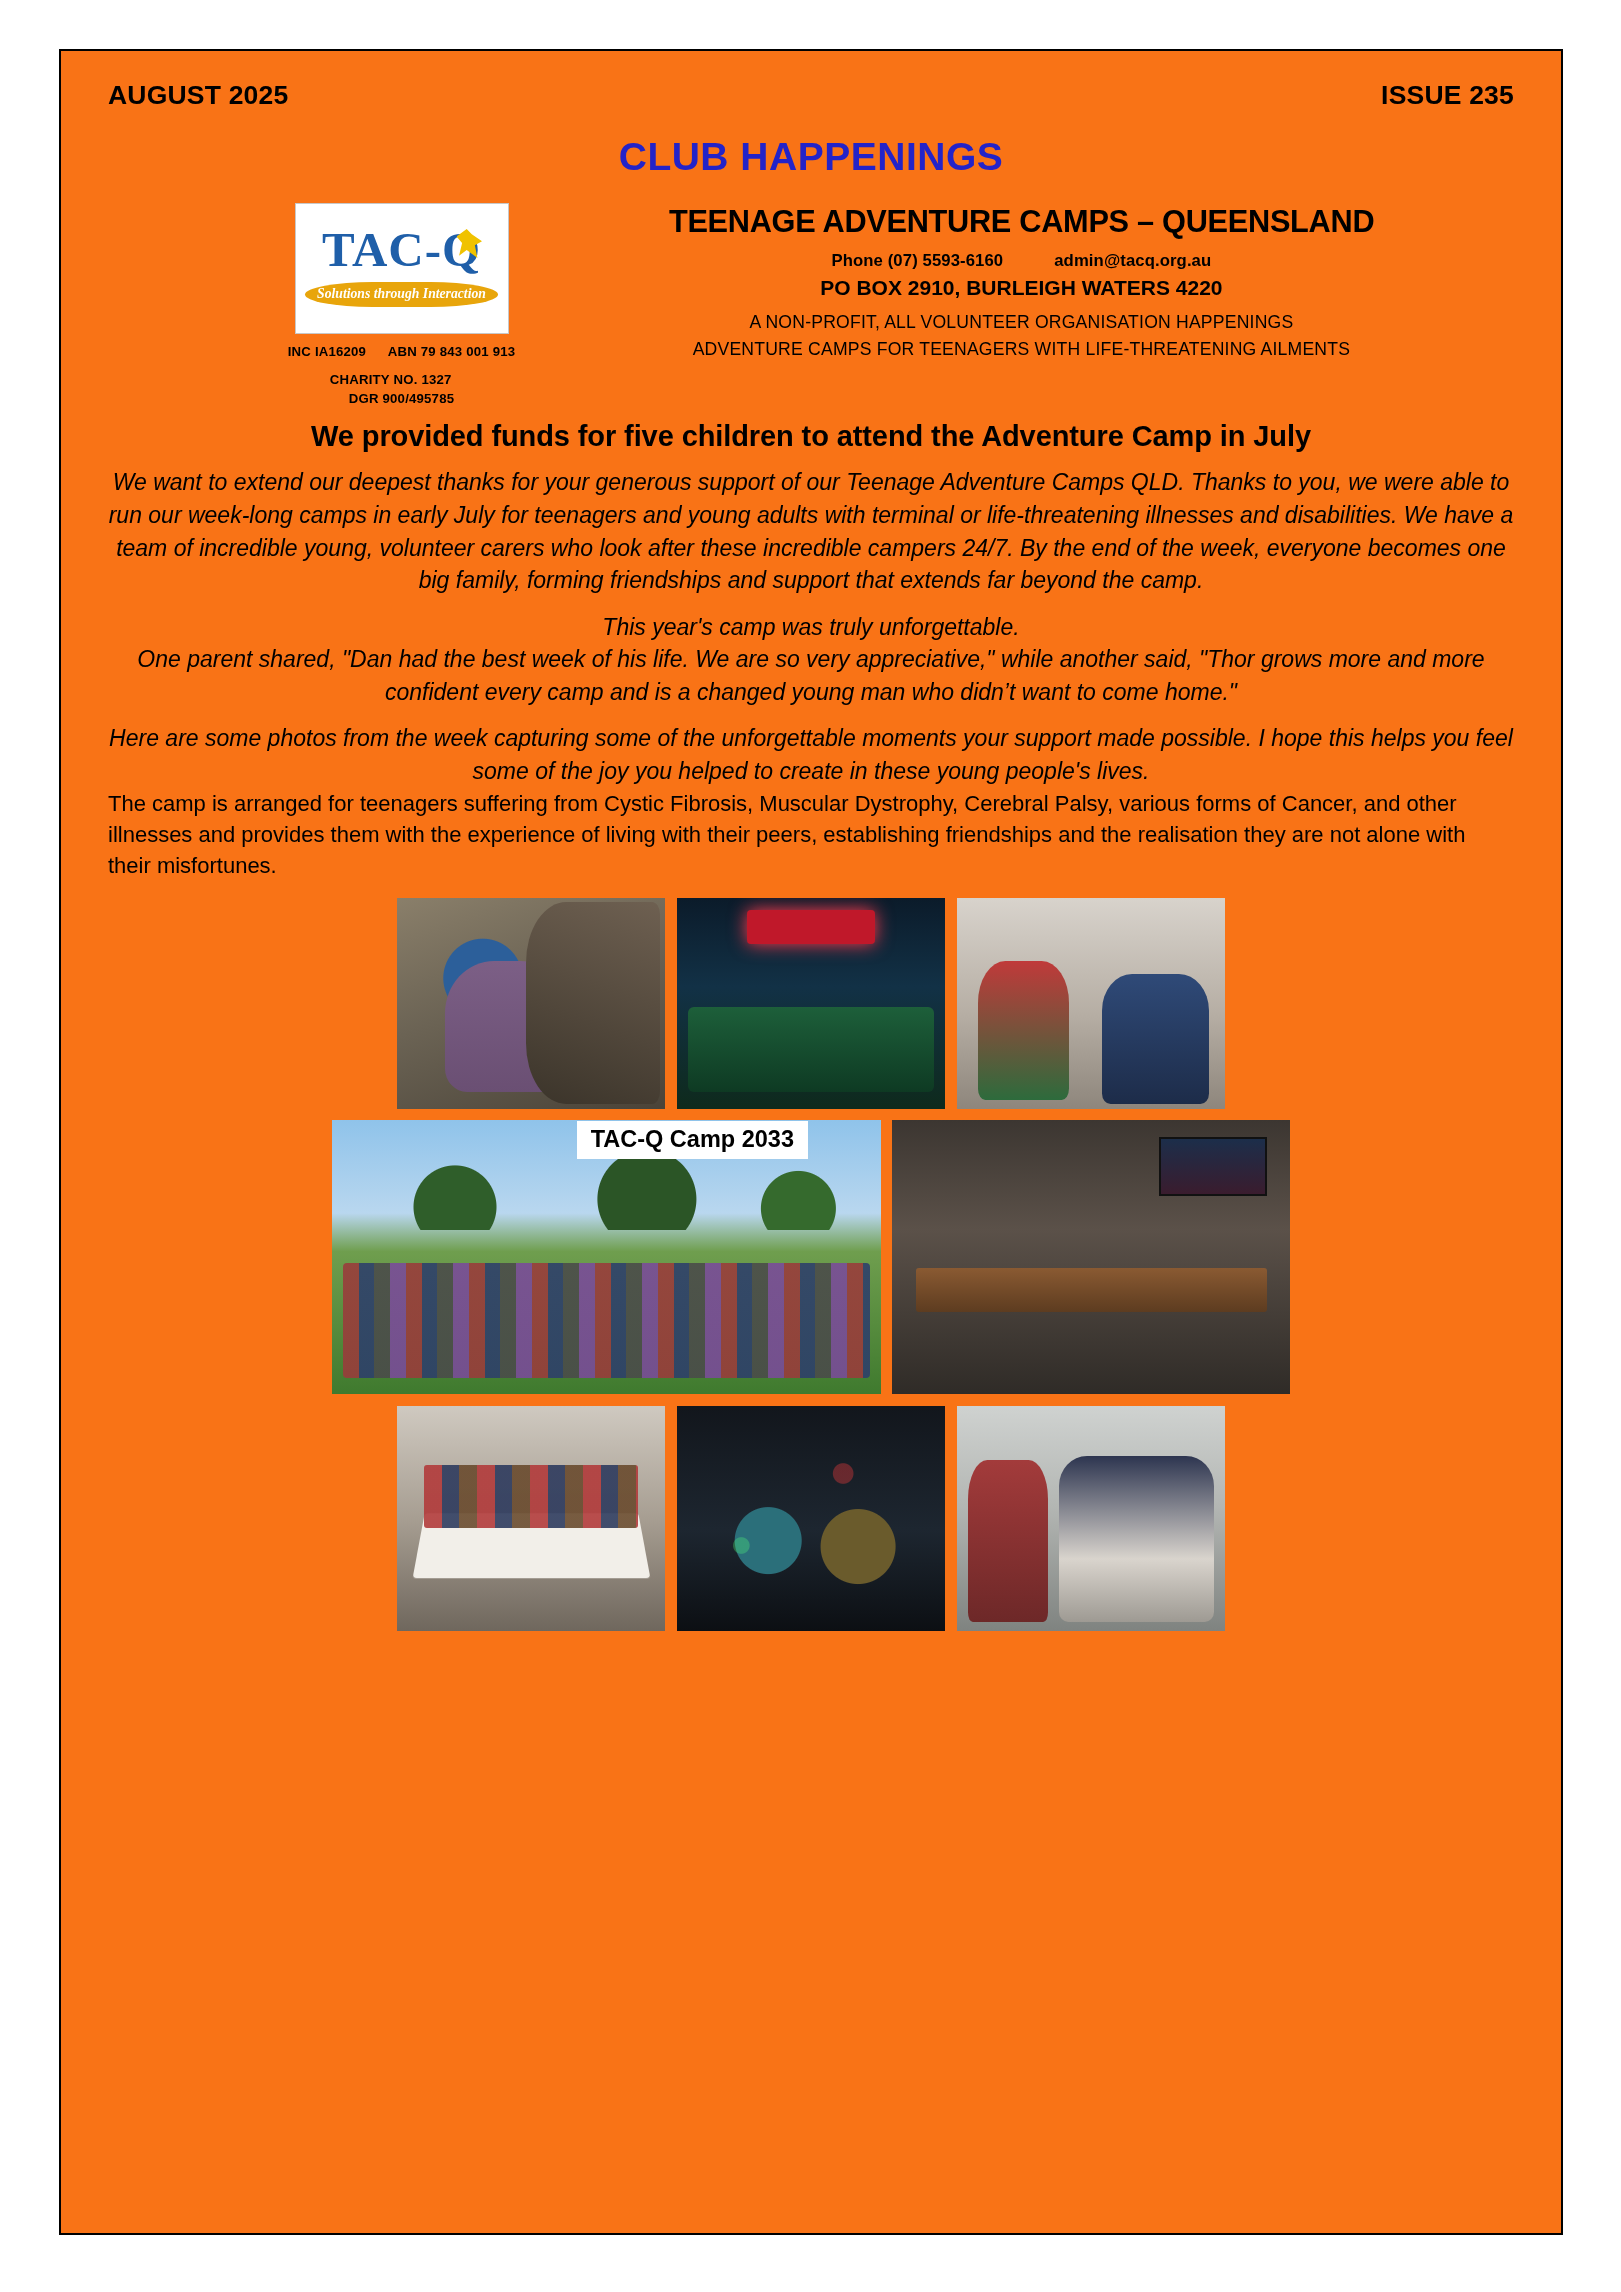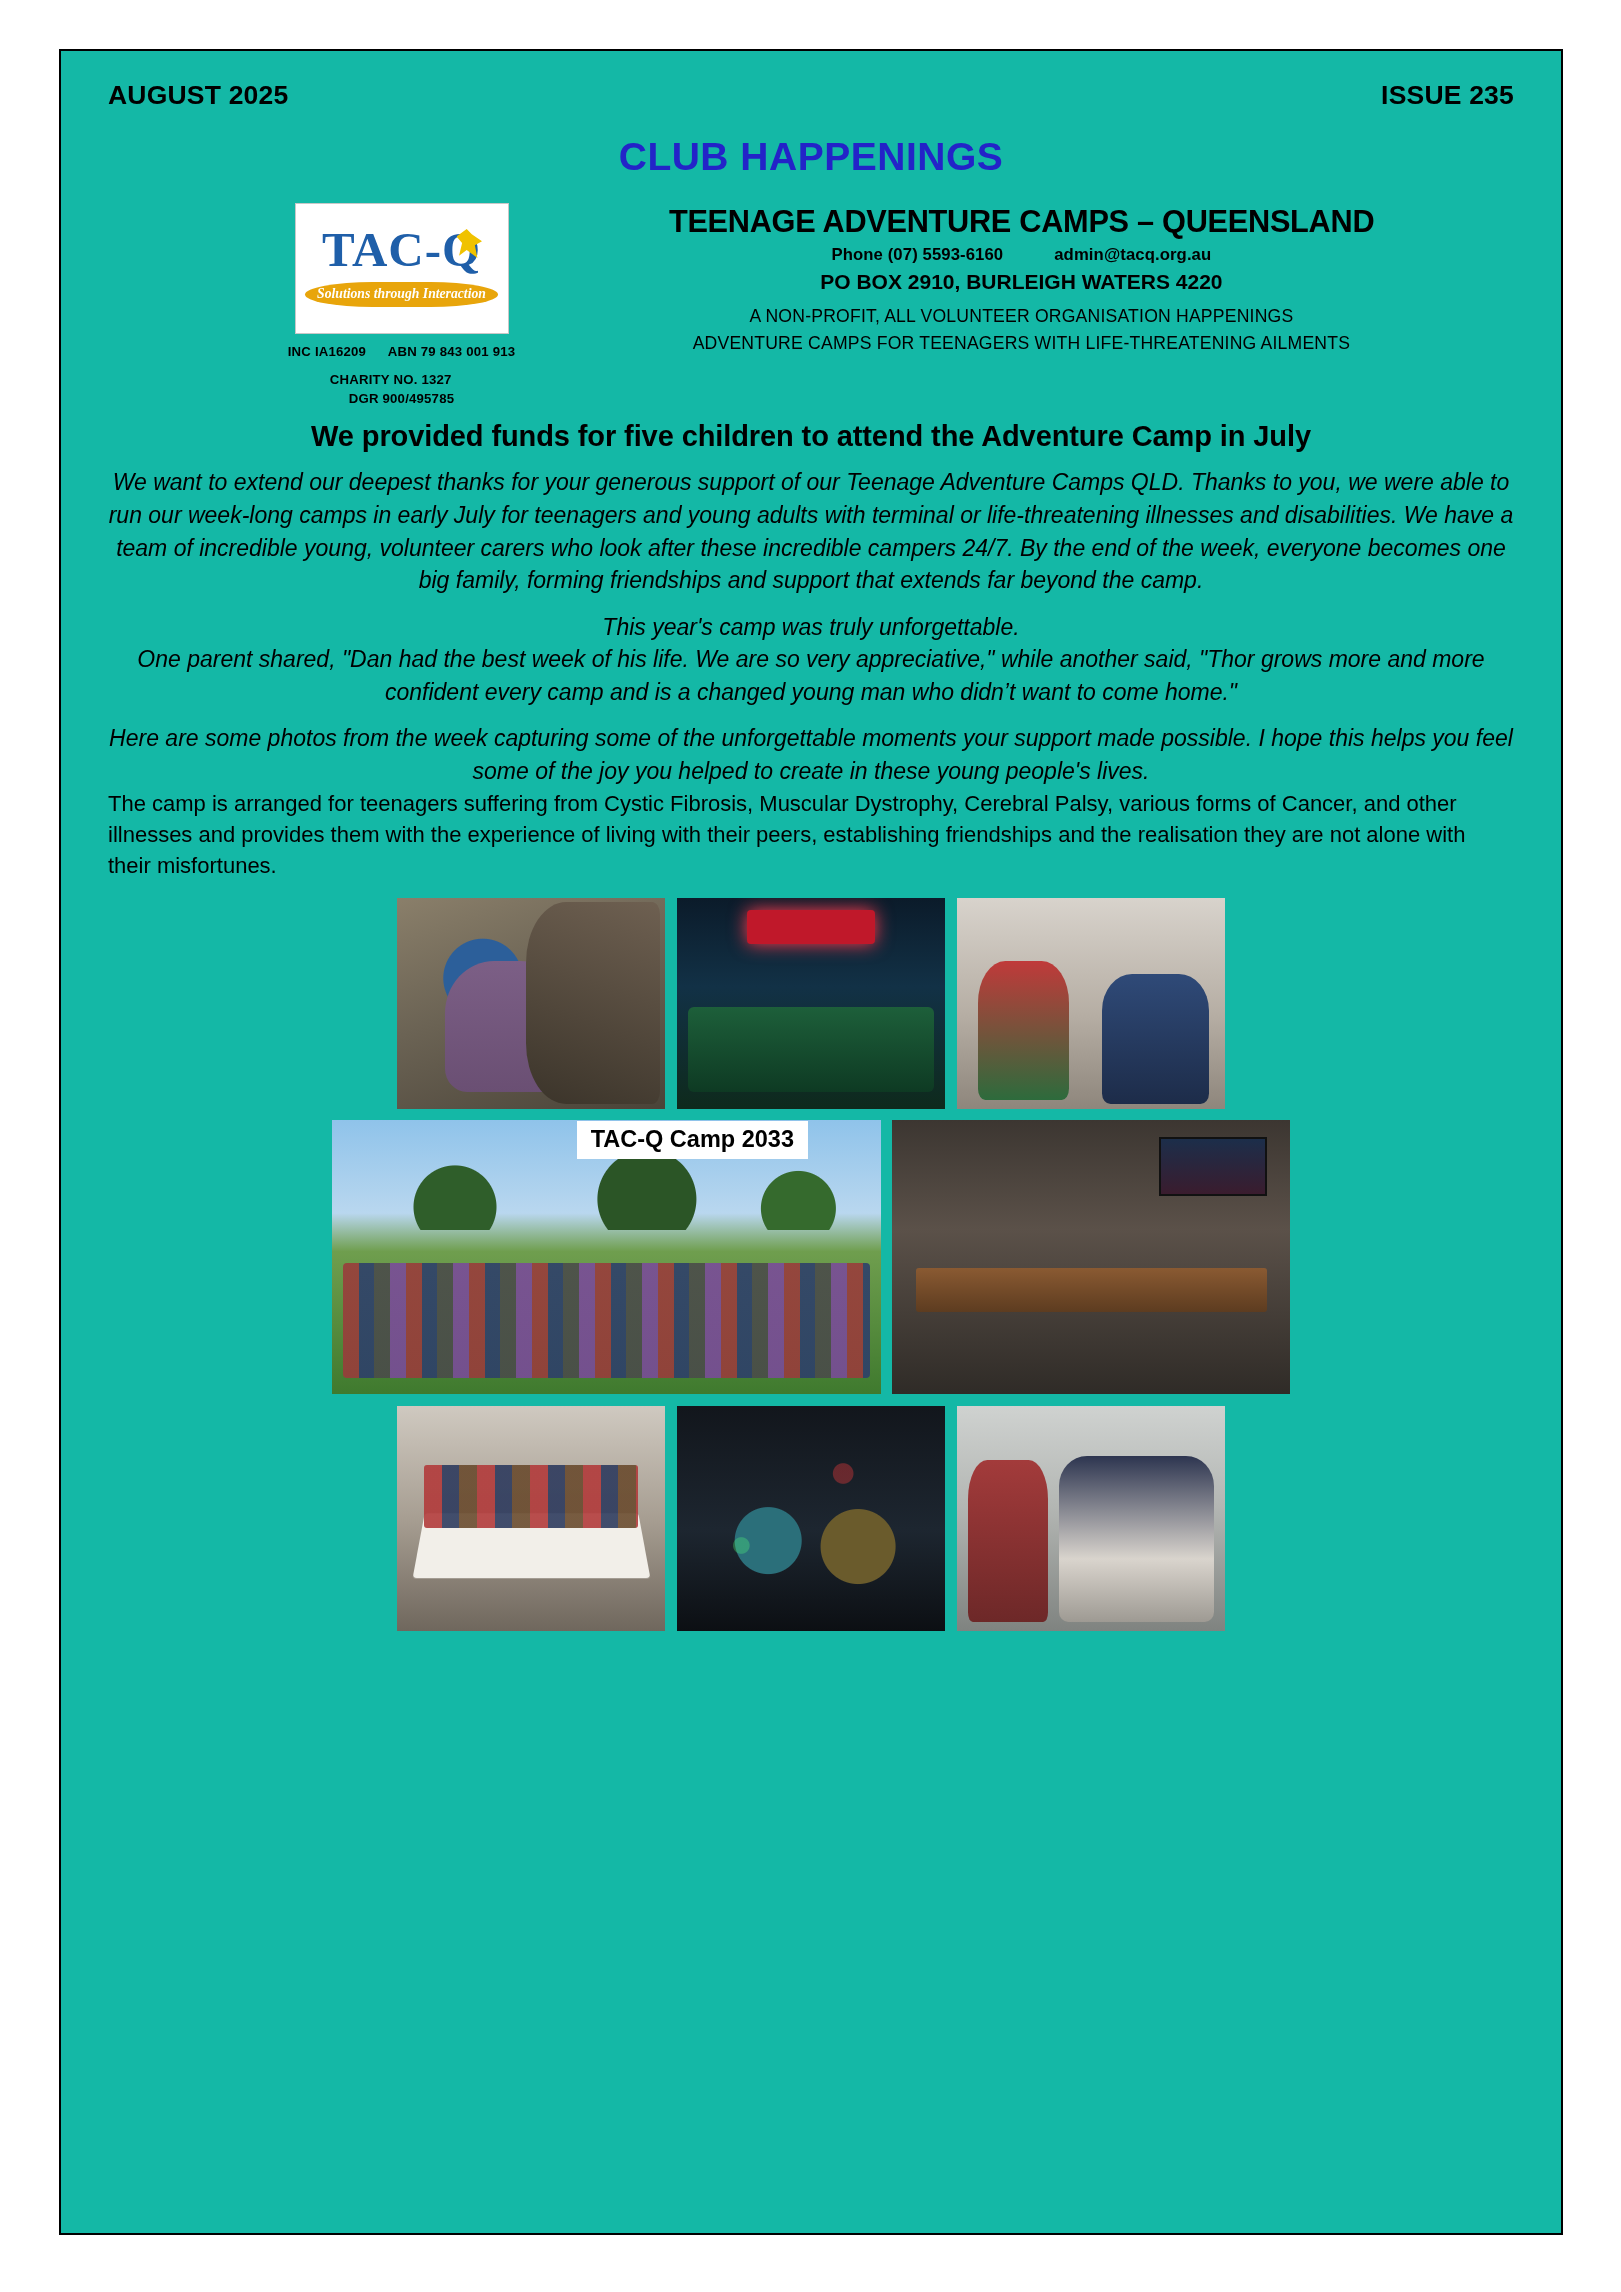--- a/index.html
+++ b/index.html
@@ -15,21 +15,21 @@
     position: relative;
   }
   .page {
     position: absolute;
     left: 59px;
     top: 49px;
     width: 1504px;
     height: 2186px;
     border: 2px solid #000000;
     box-sizing: border-box;
-    background: #14b8a6;
+    background: #f97316;
   }
   .inner {
     padding: 29px 47px 0 47px;
   }
   
   .header-row {
     display: flex;
     justify-content: space-between;
     align-items: baseline;
     font-weight: bold;
@@ -118,21 +118,21 @@
   }
   .org-title {
     font-family: "Liberation Sans Narrow", "Liberation Sans", sans-serif;
     font-weight: bold;
     font-size: 32px;
     letter-spacing: -0.3px;
     transform: scaleX(0.96);
     transform-origin: center;
   }
   .org-contact {
-    margin-top: 5px;
+    margin-top: 11px;
     font-size: 16.7px;
     font-weight: bold;
     letter-spacing: 0.1px;
   }
   .org-contact .gap { display: inline-block; width: 51px; }
   .org-po {
     margin-top: 5.9px;
     font-size: 21px;
     font-weight: bold;
   }

